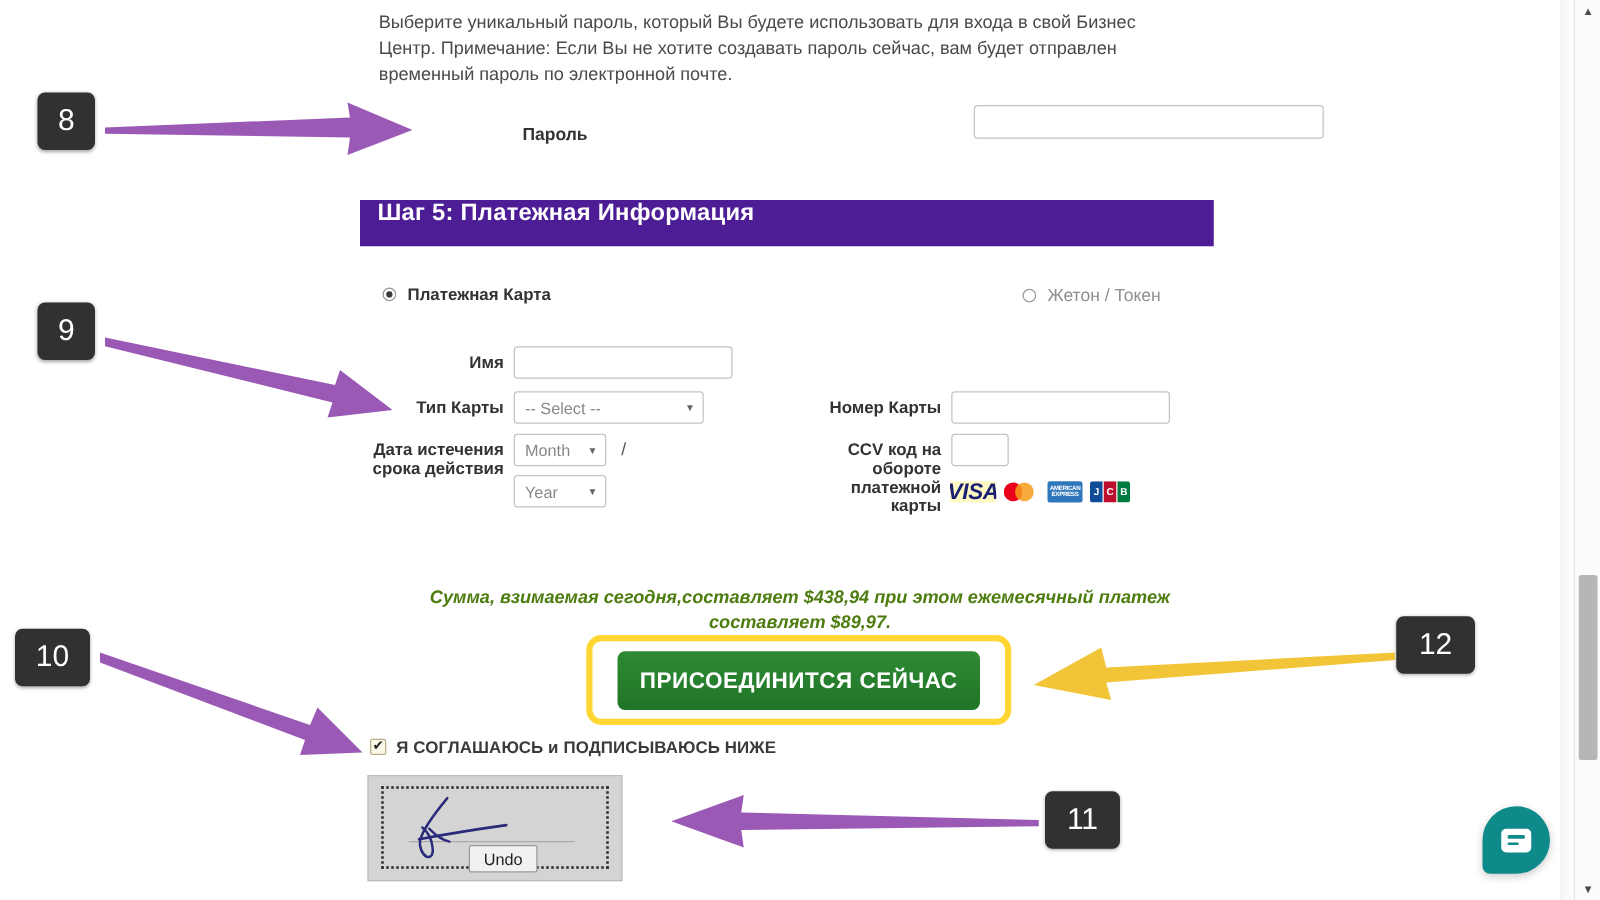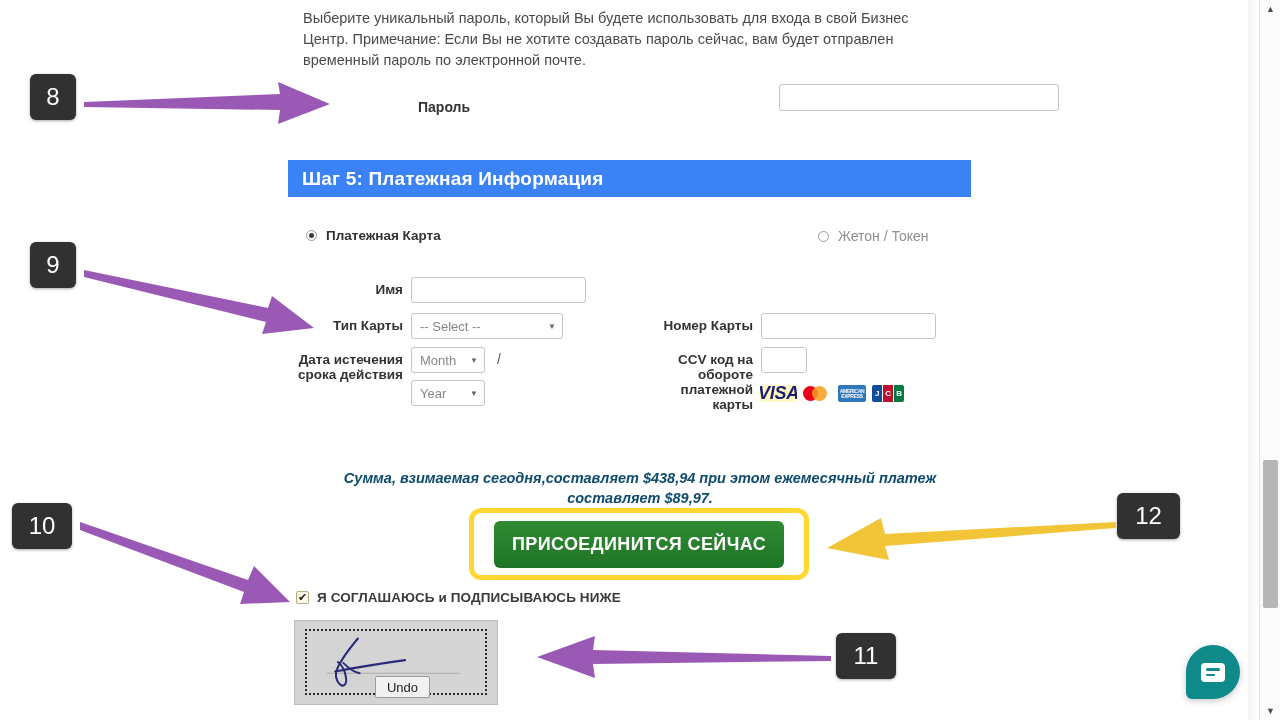--- a/index.html
+++ b/index.html
@@ -27,23 +27,23 @@
     font-size:14px; font-weight:bold; color:#333;margin-top:11px;
   }
   .pw-input {
     position:absolute; left:476px; top:0; width:280px; height:27px;
     border:1px solid #c4c4c4; border-radius:3px; background:#fff;
   }
 
   
   .step-bar {
     position:absolute; left:288px; top:160px; width:683px; height:37px;
-    background:#3b82f6; color:#fff;
+    background:#4c1d95; color:#fff;
     font-size:19px; font-weight:bold;
-    display:flex; align-items:center; padding-left:14px;
+    display:flex; align-items:flex-start; padding-left:14px;
     letter-spacing:.2px;
   }
 
   
   .pay-methods { position:absolute; left:288px; top:228px; width:683px; height:24px; }
   .radio-opt { position:absolute; display:flex; align-items:center; gap:9px; }
   .radio-opt.left { left:18px; top:0; }
   .radio-opt.right { left:530px; top:0; }
   .radio {
     width:11px; height:11px; border-radius:50%;
@@ -101,21 +101,21 @@
   .c-jcb  { width:32px; background:#fff; display:flex; gap:1px; }
   .c-jcb s { display:block; width:10px; height:17px; text-decoration:none; color:#fff;
              font-size:8px; font-weight:bold; text-align:center; line-height:17px; }
   .c-jcb s.j { background:#0f4c9a; }
   .c-jcb s.c { background:#be0e2d; }
   .c-jcb s.b { background:#007b40; }
 
   
   .amount-note {
     position:absolute; left:300px; top:468px; width:680px;
-    text-align:center; color:#0c4a6e;
+    text-align:center; color:#4d7c0f;
     font-size:14.5px; font-weight:bold; font-style:italic; line-height:20px;
   }
 
   
   .join-wrap {
     position:absolute; left:469px; top:508px; width:340px; height:72px;
     border:5px solid #ffd633; border-radius:12px; background:#fff;
     display:flex; align-items:center; justify-content:center;
   }
   .join-btn {

